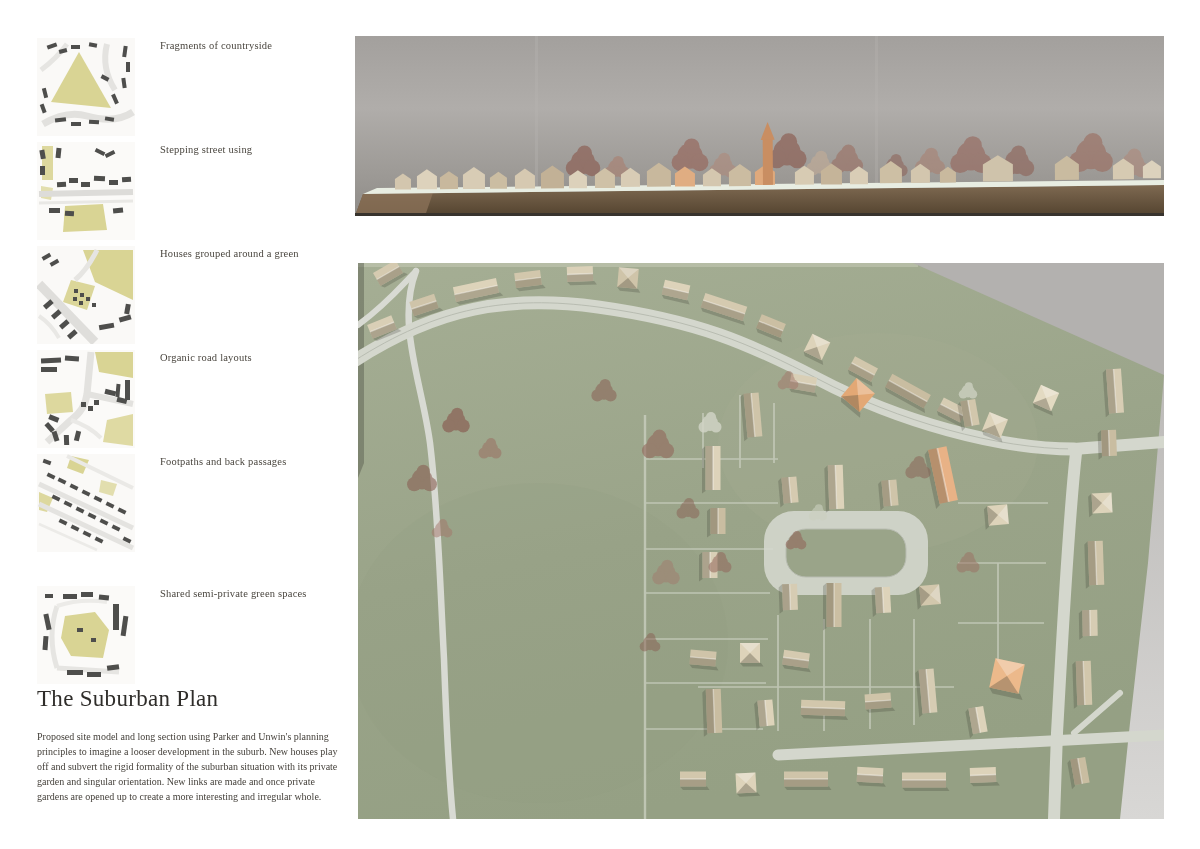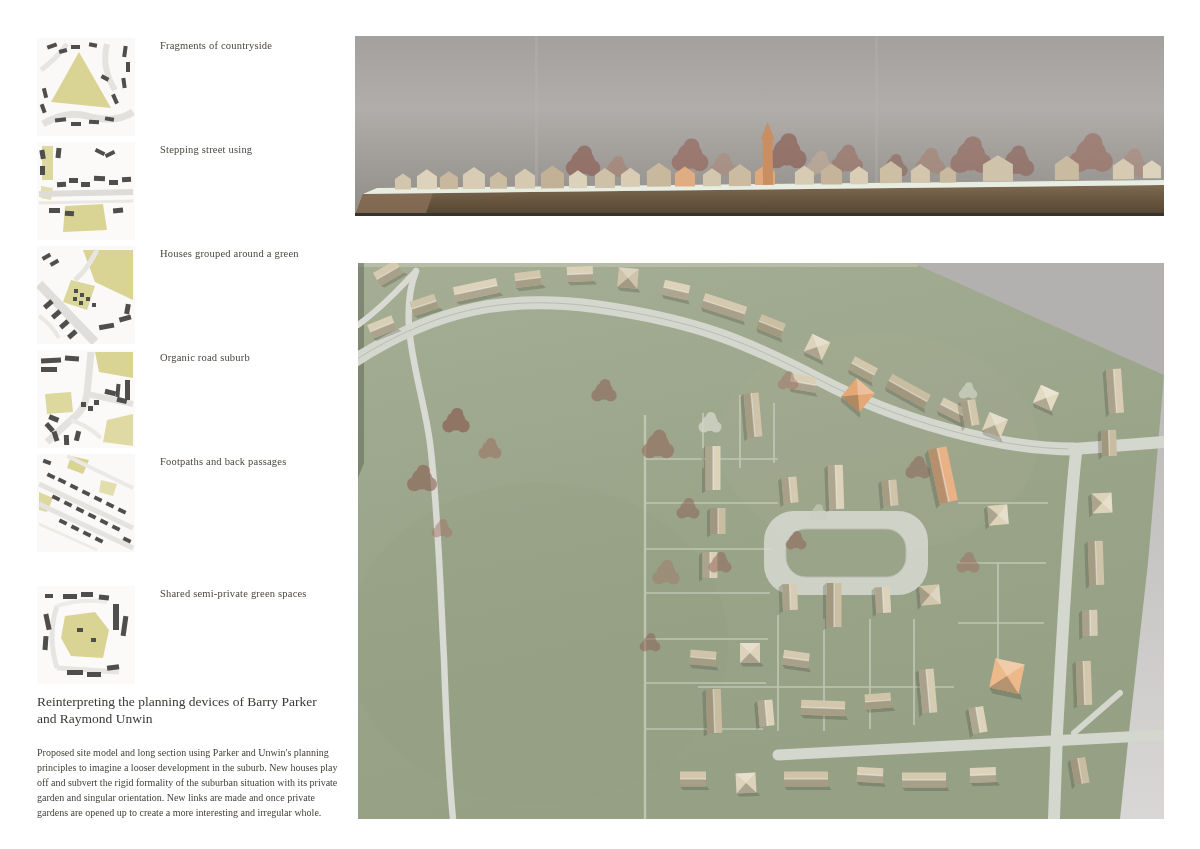--- a/index.html
+++ b/index.html
@@ -129,21 +129,21 @@
         <rect x="14" y="84" width="10" height="5" transform="rotate(72 19 86)"></rect>
         <rect x="25" y="88" width="10" height="5" transform="rotate(88 30 90)"></rect>
         <rect x="36" y="84" width="10" height="5" transform="rotate(104 41 86)"></rect>
         <rect x="44" y="52" width="5" height="5"></rect>
           <rect x="51" y="56" width="5" height="5"></rect>
           <rect x="57" y="50" width="5" height="5"></rect>
         <rect x="68" y="40" width="11" height="5" transform="rotate(14 73 42)"></rect>
         <rect x="80" y="48" width="10" height="5" transform="rotate(14 85 50)"></rect>
       </g>
     </svg>
-    <div class="caption">Organic road suburb</div>
+    <div class="caption">Organic road layouts</div>
   </div>
 
   <div class="device-row row-4">
     <svg class="thumb" viewBox="0 0 98 98">
       <rect width="98" height="98" fill="#faf9f7"></rect>
       <polygon points="34,2 52,6 46,20 30,14" fill="#d9d494"></polygon>
       <polygon points="2,38 16,44 10,58 2,56" fill="#d9d494" opacity=".9"></polygon>
       <polygon points="64,26 80,30 76,42 62,38" fill="#dcd79b" opacity=".8"></polygon>
       <path d="M2,30 L96,74" stroke="#e4e3e0" stroke-width="5" fill="none"></path>
       <path d="M2,50 L96,94" stroke="#e4e3e0" stroke-width="5" fill="none"></path>
@@ -194,21 +194,21 @@
         <rect x="70" y="79" width="12" height="5" transform="rotate(-8 76 81)"></rect>
         <rect x="8" y="28" width="5" height="16" transform="rotate(-12 10 36)"></rect>
         <rect x="6" y="50" width="5" height="14" transform="rotate(4 8 57)"></rect>
         <rect x="8" y="8" width="8" height="4"></rect>
       </g>
     </svg>
     <div class="caption">Shared semi-private green spaces</div>
   </div>
 
   <div class="title-block">
-    <div class="subtitle">Reinterpreting the planning devices of Barry Parker and Raymond Unwin</div>
+    <h1 class="title">The Suburban Plan</h1>
     <div class="description">Proposed site model and long section using Parker and Unwin's planning principles to imagine a looser development in the suburb. New houses play off and subvert the rigid formality of the suburban situation with its private garden and singular orientation. New links are made and once private gardens are opened up to create a more interesting and irregular whole.</div>
   </div>
 
   <svg class="photo photo-section" viewBox="0 0 809 180" preserveAspectRatio="none">
     <defs>
       <linearGradient id="bgA" x1="0" y1="0" x2="0" y2="1">
         <stop offset="0" stop-color="#a3a09d"></stop>
           <stop offset="0.4" stop-color="#b0adaa"></stop>
         <stop offset="0.78" stop-color="#9c9995"></stop>
           <stop offset="1" stop-color="#8e8b87"></stop>

